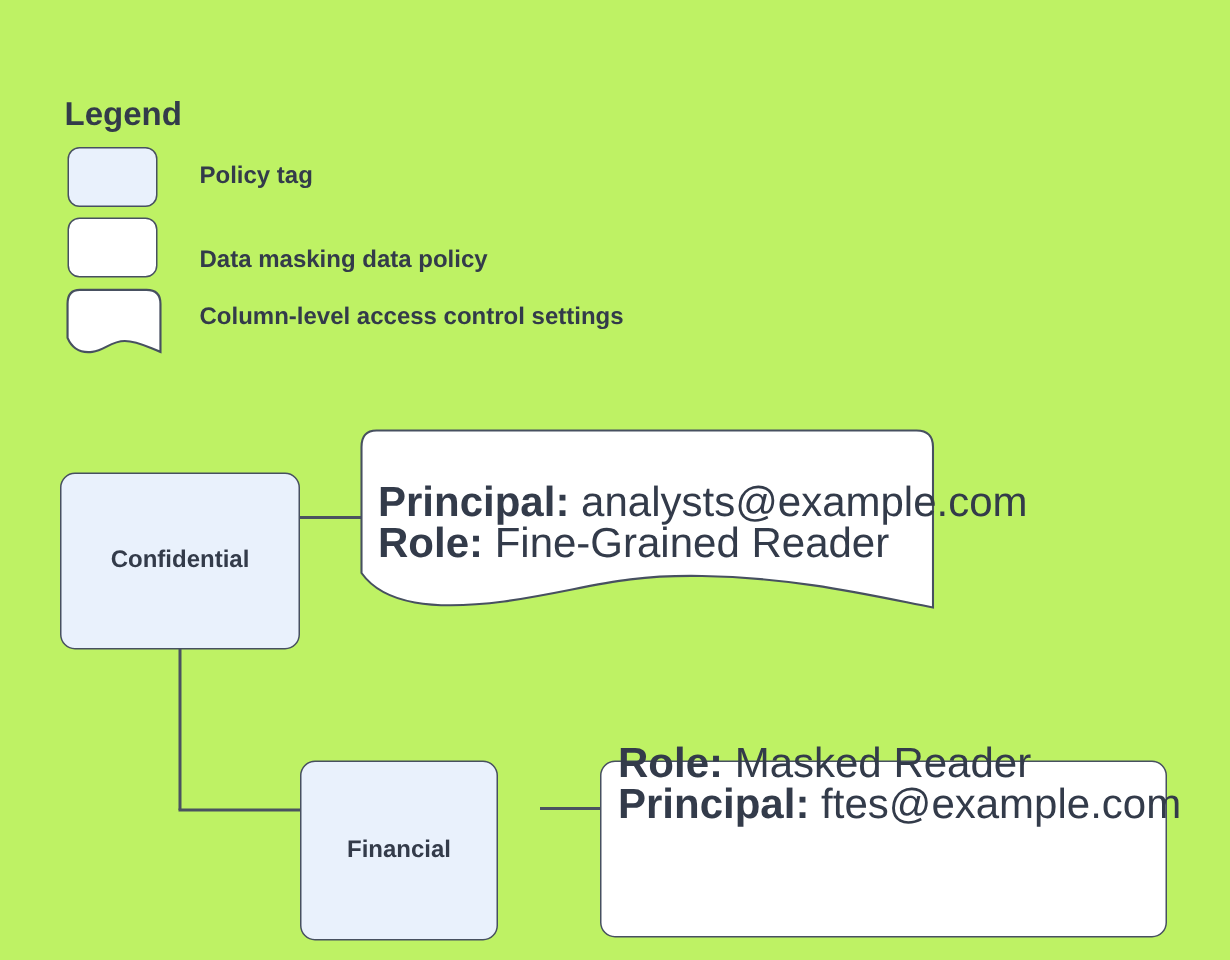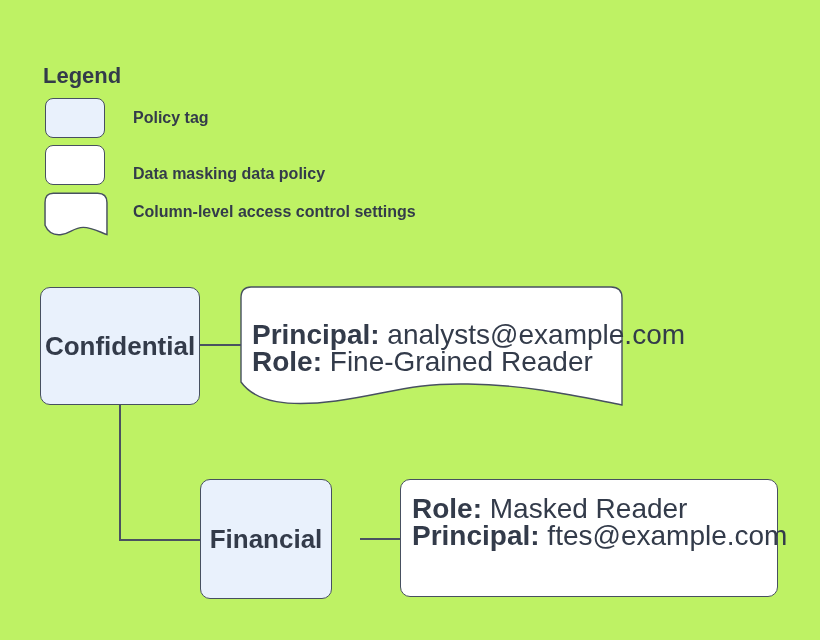--- a/index.html
+++ b/index.html
@@ -36,22 +36,23 @@
     white-space: nowrap;
   }
   .node {
     position: absolute;
     border: 1.4px solid #475060;
     border-radius: 10px;
     box-sizing: border-box;
     display: flex;
     align-items: center;
     justify-content: center;
-    font-size: 26px;
+    font-size: 16px;
     font-weight: 700;
+    margin-top: 28px;
   }
   .doc-svg { position: absolute; }
   .doc-text {
     position: absolute;
     font-size: 28px;
     line-height: 27px;
     white-space: nowrap;
   }
   .doc-text b { font-weight: 700; }
   .conn { position: absolute; background: #4a5260; }

